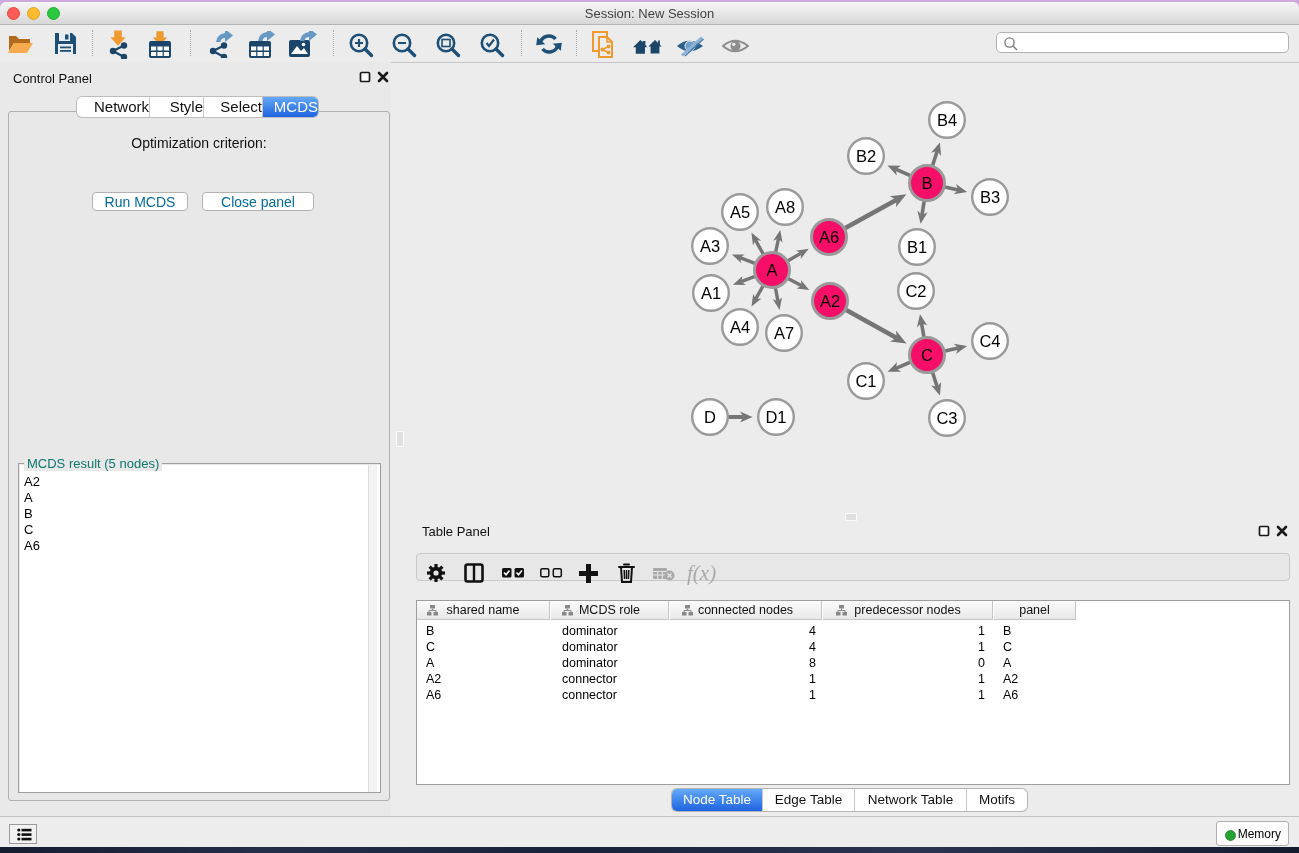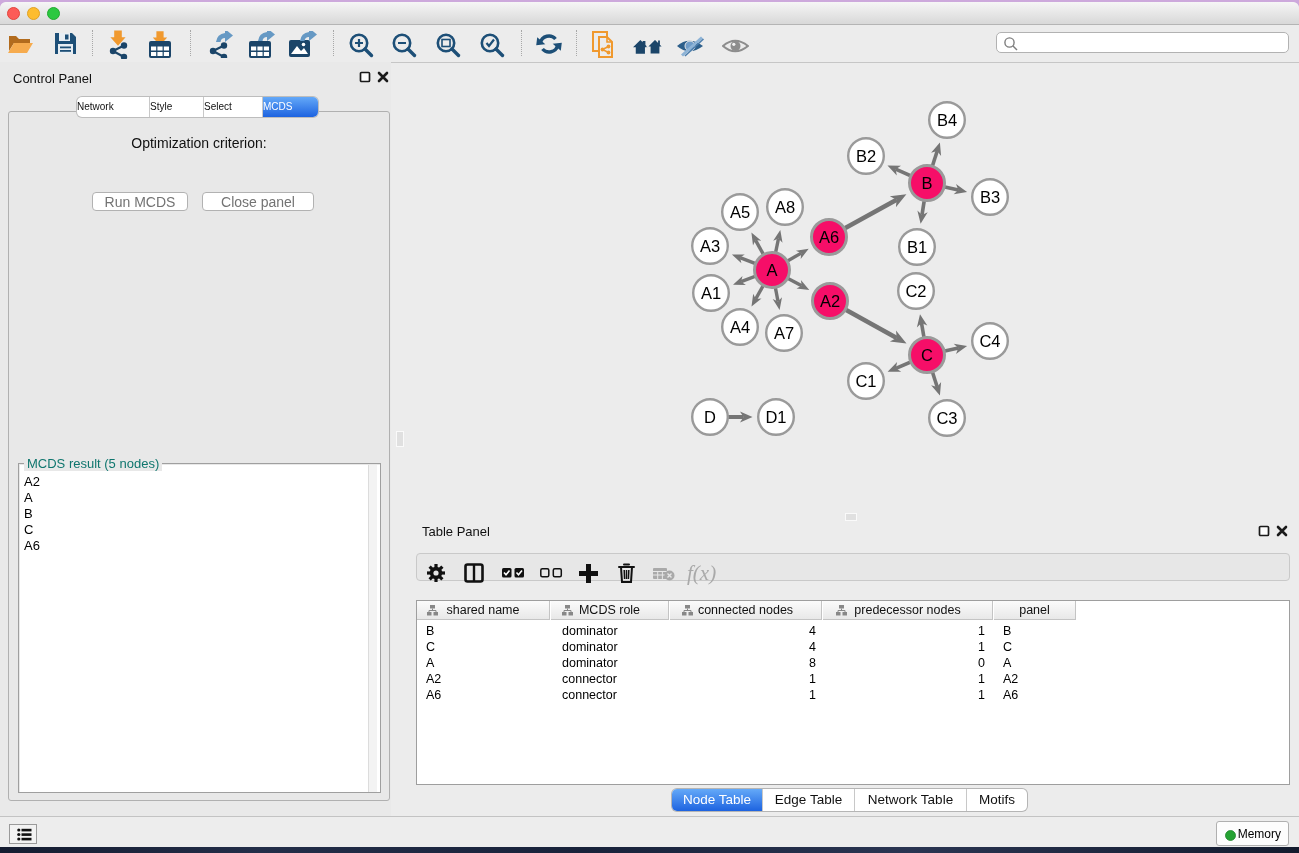--- a/index.html
+++ b/index.html
@@ -8,27 +8,27 @@
 .titlebar{position:absolute;left:0;top:0;width:1299px;height:23px;background:linear-gradient(#f6f6f6,#d8d8d8);border-bottom:1px solid #b4b4b4;border-radius:6px 6px 0 0}
 .tl{position:absolute;border-radius:50%}
 .maintitle{position:absolute;top:4px;width:100%;text-align:center;font-size:13px;color:#3f3f3f}
 .toolbar{position:absolute;left:0;top:24px;width:1299px;height:37px;background:#ececec;border-bottom:1px solid #c6c6c6}
 .sep{position:absolute;top:4px;height:26px;width:0;border-left:1px dotted #a8a8a8}
 .search{position:absolute;left:996px;top:6px;width:293px;height:21px;background:#fff;border:1px solid #b2b2b2;border-radius:5px}
 .leftpanel{position:absolute;left:0;top:60px;width:391px;height:756px;background:#e9e9e9}
 .cptitle{position:absolute;left:13px;top:9px;font-size:13px;color:#111}
 .tabpage{position:absolute;left:8px;top:49px;width:382px;height:690px;background:#e8e8e8;border:1px solid #b0b0b0;border-radius:3px}
 .tabs{position:absolute;left:77px;top:35px;height:20px;display:flex;border-radius:5px;box-shadow:0 0 0 1px #bdbdbd;background:#fff}
-.tabs .tab{font-size:10px;color:#111;text-align:left;line-height:20px;border-right:1px solid #c8c8c8}
+.tabs .tab{font-size:15px;color:#111;text-align:right;line-height:20px;border-right:1px solid #c8c8c8}
 .tabs .tab:last-child{border-right:none}
 .tabsel{background:linear-gradient(#64a9f8,#1d63e0);color:#fff !important;border-radius:0 5px 5px 0}
 .optlabel{position:absolute;left:8px;top:73px;width:382px;text-align:center;font-size:14px;color:#111}
 .dropdown{position:absolute;left:43px;top:95px;width:311px;height:22px;background:#fff;border:1px solid #aeaeae;border-radius:4px;font-size:13.5px;line-height:20px;padding-left:12px;color:#000}
 .stepper{position:absolute;right:-1px;top:-1px;width:17px;height:22px;background:linear-gradient(#6db1f9,#1b61e0);border-radius:0 4px 4px 0}
-.btn{position:absolute;top:130px;height:19px;background:#fff;border:1px solid #b2b2b2;border-radius:4px;font-size:14px;text-align:center;line-height:18px;color:#737373}
+.btn{position:absolute;top:130px;height:19px;background:#fff;border:1px solid #b2b2b2;border-radius:4px;font-size:14px;text-align:center;line-height:18px;color:#0369a1}
 .groupbox{position:absolute;left:18px;top:401px;width:363px;height:330px;border:1px solid #9f9f9f}
 .grouplabel{position:absolute;left:5px;top:-8px;background:#e8e8e8;padding:0 3px;font-size:13px;color:#0f766e}
 .listbox{position:absolute;left:1px;top:1px;width:360px;height:327px;background:#fff}
 .listitems{position:absolute;left:4px;top:9px;font-size:13px;color:#000;line-height:16px}
 .sbtrack{position:absolute;right:3px;top:0px;width:9px;height:327px;background:#f3f3f3;border-left:1px solid #dcdcdc}
 .netwin{position:absolute;left:403px;top:62px;width:894px;height:448px;background:#fff;border:1px solid #8d8d8d;border-radius:4px 4px 0 0}
 .nettitle{position:absolute;left:0;top:0;width:100%;height:21px;background:linear-gradient(#f4f4f4,#d5d5d5);border-bottom:1px solid #9c9c9c;border-radius:4px 4px 0 0}
 .nettext{position:absolute;top:3px;width:100%;text-align:center;font-size:13px;color:#2e2e2e}
 .tptitle{position:absolute;left:422px;top:522px;font-size:13px;color:#111}
 .tptool{position:absolute;left:416px;top:551px;width:874px;height:28px;background:#e7e7e7;border:1px solid #c9c9c9;border-radius:4px}
@@ -44,20 +44,21 @@
 .listbtn{position:absolute;left:9px;top:822px;width:28px;height:20px;background:#f2f2f2;border:1px solid #9a9a9a}
 .membtn{position:absolute;left:1216px;top:819px;width:73px;height:25px;background:#fdfdfd;border:1px solid #b0b0b0;border-radius:3px;font-size:12px;line-height:25px;text-align:right;padding-right:7px;color:#000}
 .darkstrip{position:absolute;left:0;top:845px;width:1299px;height:6px;background:linear-gradient(90deg,#141c30,#232e49 20%,#18223a 45%,#2a3552 70%,#131b2e)}
 </style></head>
 <body>
 <div class="win">
 <div class="titlebar">
 <div class="tl" style="left:7px;top:5px;width:13px;height:13px;background:#fc5b57;border:0.5px solid #e2463d"></div>
 <div class="tl" style="left:27px;top:5px;width:13px;height:13px;background:#fdbc2e;border:0.5px solid #e0a023"></div>
 <div class="tl" style="left:47px;top:5px;width:13px;height:13px;background:#2bc840;border:0.5px solid #24a930"></div>
+<div class="maintitle">Session: New Session</div>
 </div>
 <div class="toolbar">
 <div class="sep" style="left:92px"></div>
 <div class="sep" style="left:190px"></div>
 <div class="sep" style="left:333px"></div>
 <div class="sep" style="left:521px"></div>
 <div class="sep" style="left:576px"></div>
 <svg class="abs" style="left:6px;top:6px" width="28" height="24" viewBox="0 0 28 24">
 <path d="M3 4 L10 4 L13 7 L24 7 L24 11 L8 11 L3 19 Z" fill="#b26b1d"></path>
 <path d="M8 11 L27 11 L21 21 L2 21 Z" fill="#f6ab4e"></path>

